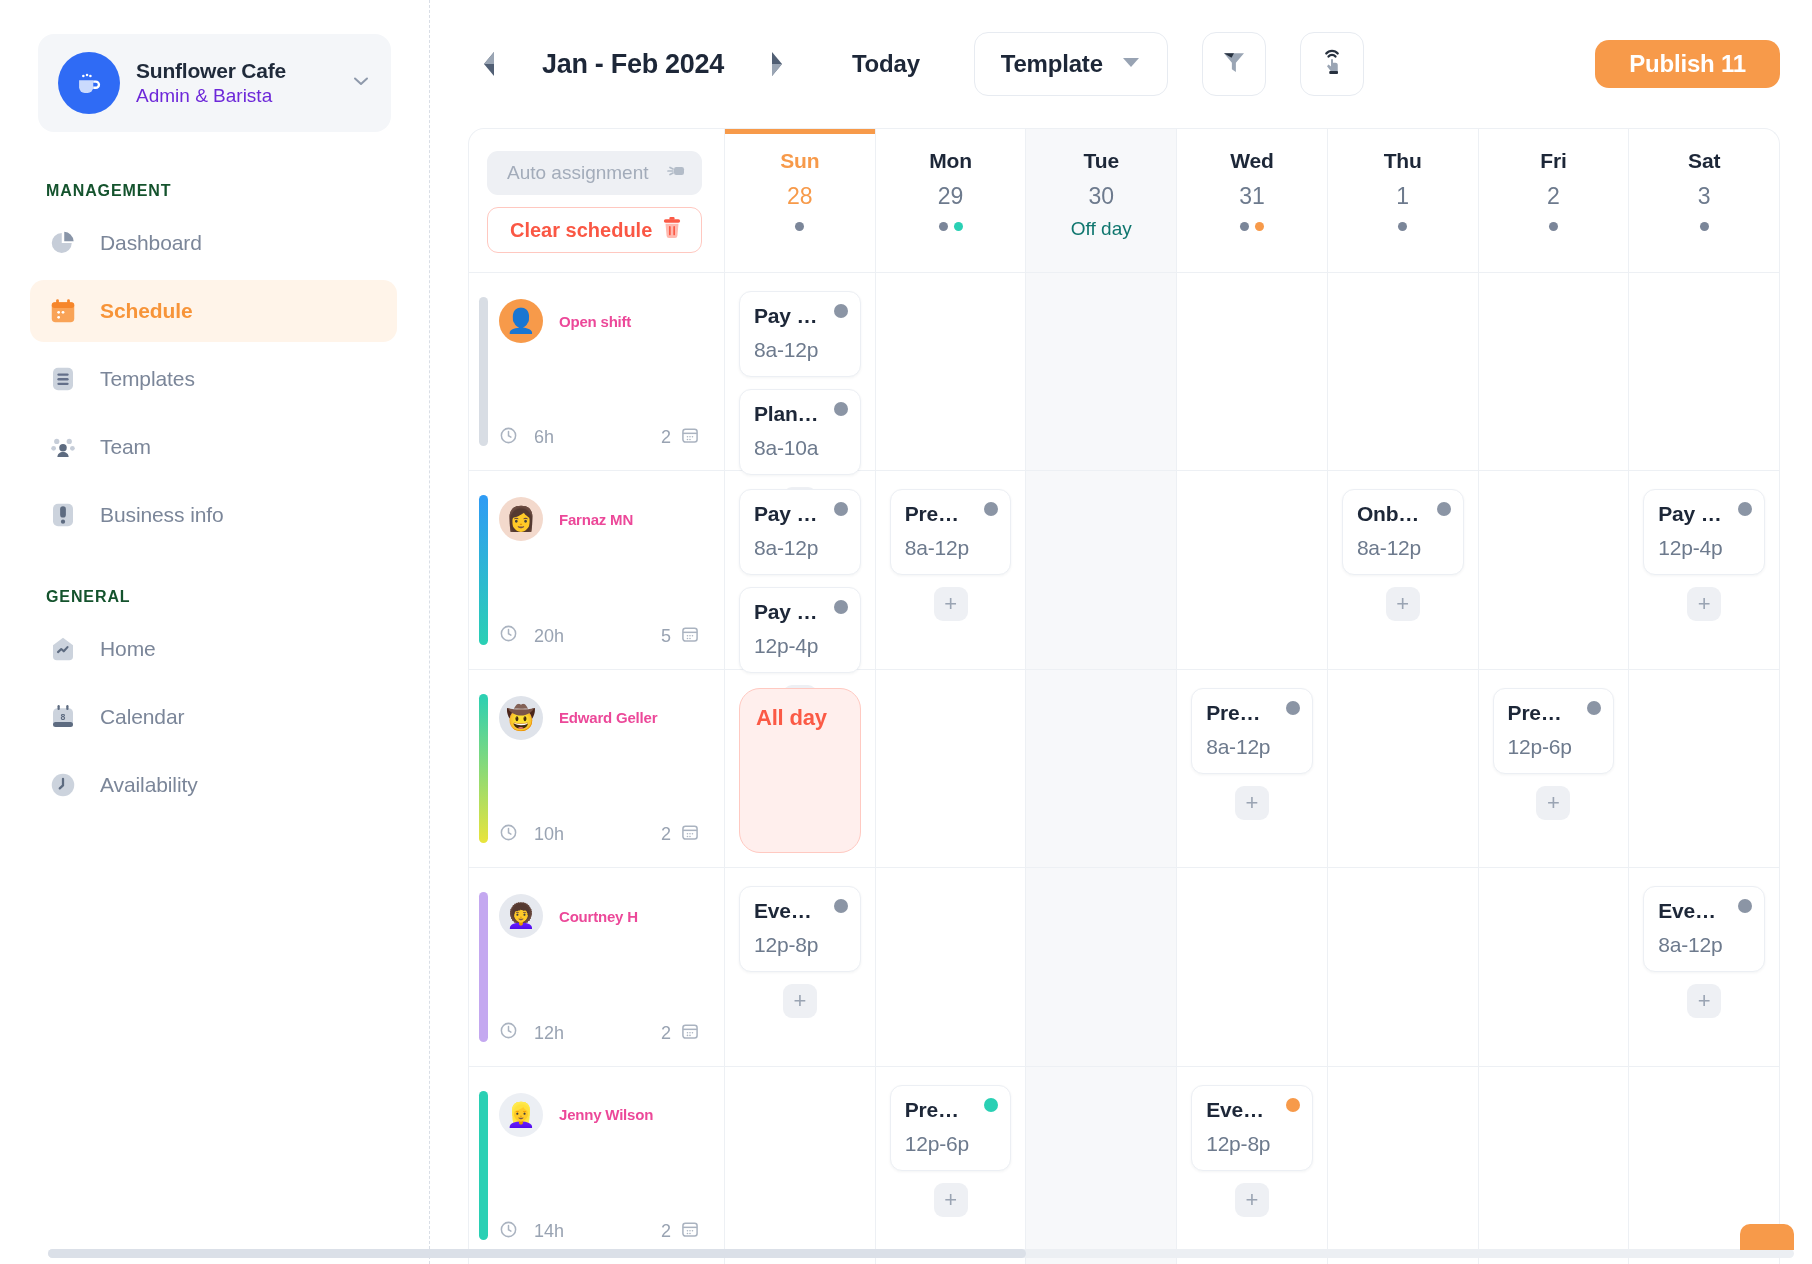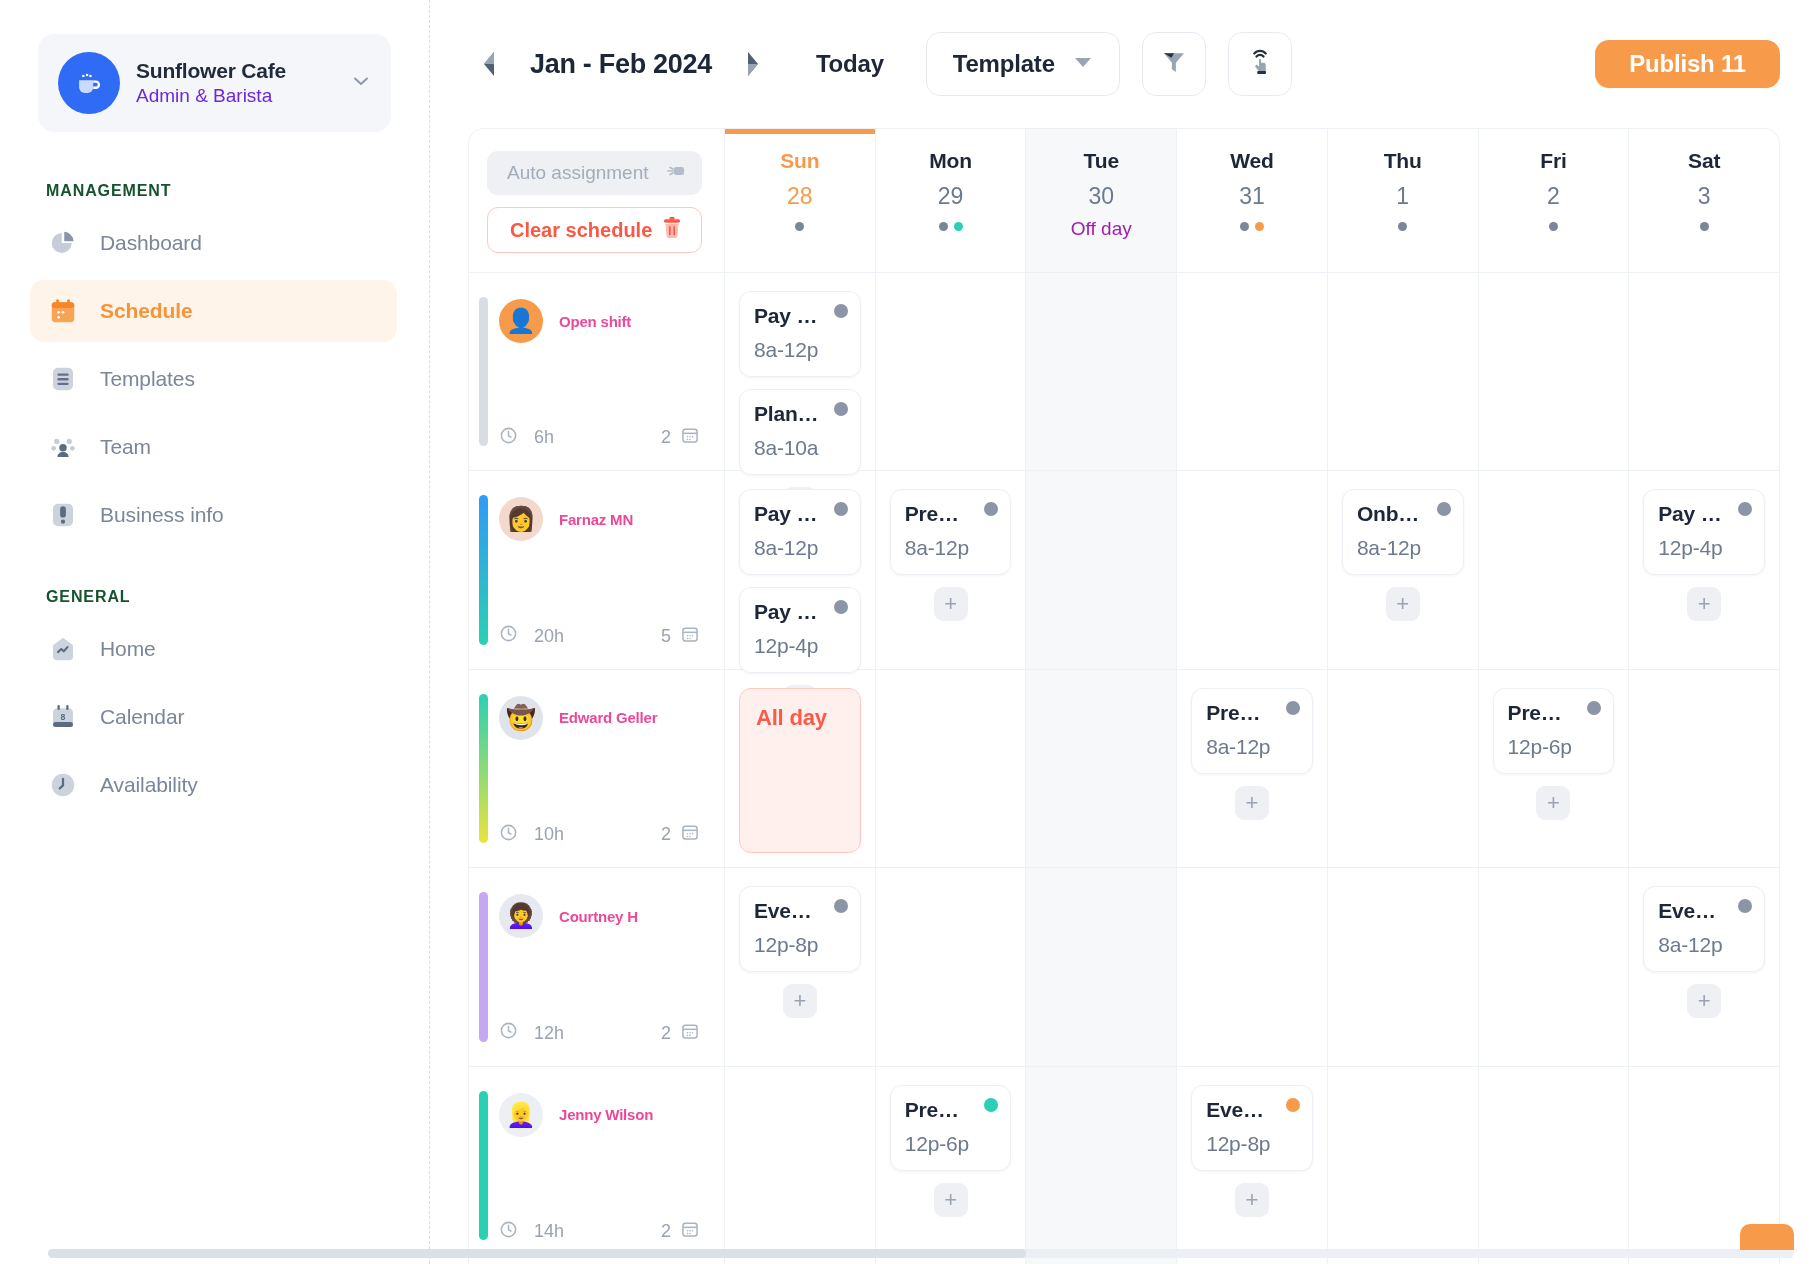--- a/index.html
+++ b/index.html
@@ -78,21 +78,21 @@
 
   
   .main {
     flex: 1 1 auto;
     min-width: 0;
     display: flex; flex-direction: column;
     padding: 0 32px 0 38px;
   }
   .toolbar {
     height: 128px; flex: 0 0 128px;
-    display: flex; align-items: center; gap: 4px;
+    display: flex; align-items: center; gap: 16px;
   }
   .nav-arrow {
     width: 42px; height: 42px;
     display: flex; align-items: center; justify-content: center;
     cursor: pointer;
   }
   .range-title {
     font-size: 27px; font-weight: 700; color: #1d2738;
     letter-spacing: -0.3px;
     margin: 0 16px;
@@ -172,21 +172,21 @@
   .head-day.today::before {
     content: ""; position: absolute; top: 0; left: 0; right: 0;
     height: 5px; background: #f79a4a;
   }
   .head-day.offday { background: #f7f8fa; }
   .dow { font-size: 21px; font-weight: 700; color: #1d2738; letter-spacing: -0.1px; }
   .dnum { font-size: 23px; color: #6d7a8d; margin-top: 10px; }
   .head-day.today .dow, .head-day.today .dnum { color: #f79a4a; }
   .dots { display: flex; gap: 6px; margin-top: 12px; }
   .dot { width: 9px; height: 9px; border-radius: 50%; }
-  .offday-text { font-size: 19px; color: #a21caf; margin-top: 8px; }
+  .offday-text { font-size: 19px; color: #0f766e; margin-top: 8px; }
 
   .emp-row { display: flex; border-bottom: 1.5px solid #edf0f4; }
   .emp-row:last-child { border-bottom: none; }
   .emp-cell {
     flex: 0 0 255px;
     position: relative;
     padding: 26px 24px 20px 30px;
     display: flex; flex-direction: column;
   }
   .emp-bar {
@@ -237,21 +237,21 @@
   }
   .add-btn {
     width: 34px; height: 34px;
     background: #eef0f4; border-radius: 9px;
     display: flex; align-items: center; justify-content: center;
     color: #9aa4b3; font-size: 22px; line-height: 1;
     align-self: center; cursor: pointer; flex: 0 0 auto;
   }
   .allday-card {
     background: #ffefed; border: 1.5px solid #ffc9c1;
-    border-radius: 12px;
+    border-radius: 21px;
     flex: 1 1 auto;
     padding: 16px 16px;
     color: #fb5a46; font-size: 22px; font-weight: 700;
     cursor: pointer; letter-spacing: -0.2px;
     min-height: 138px;
   }
 
   .hscroll {
     position: absolute; left: 48px; right: 18px; bottom: 6px;
     height: 9px; background: #eceff3; border-radius: 5px;

